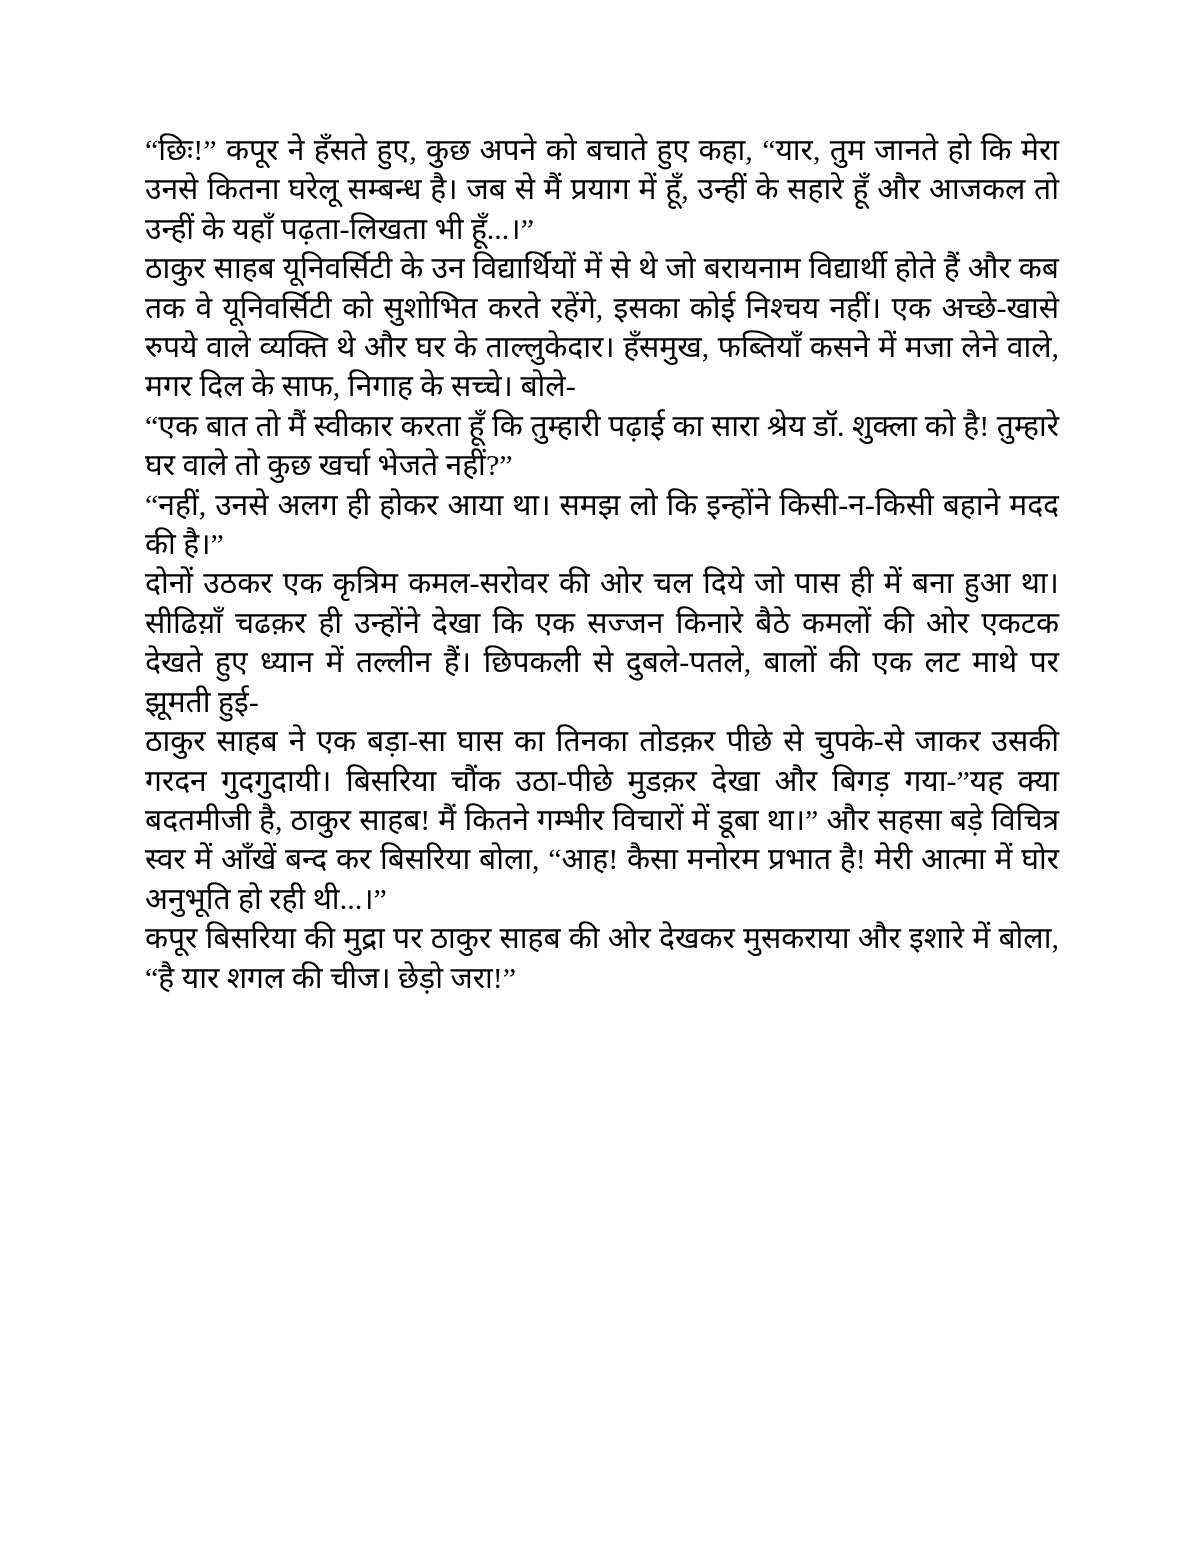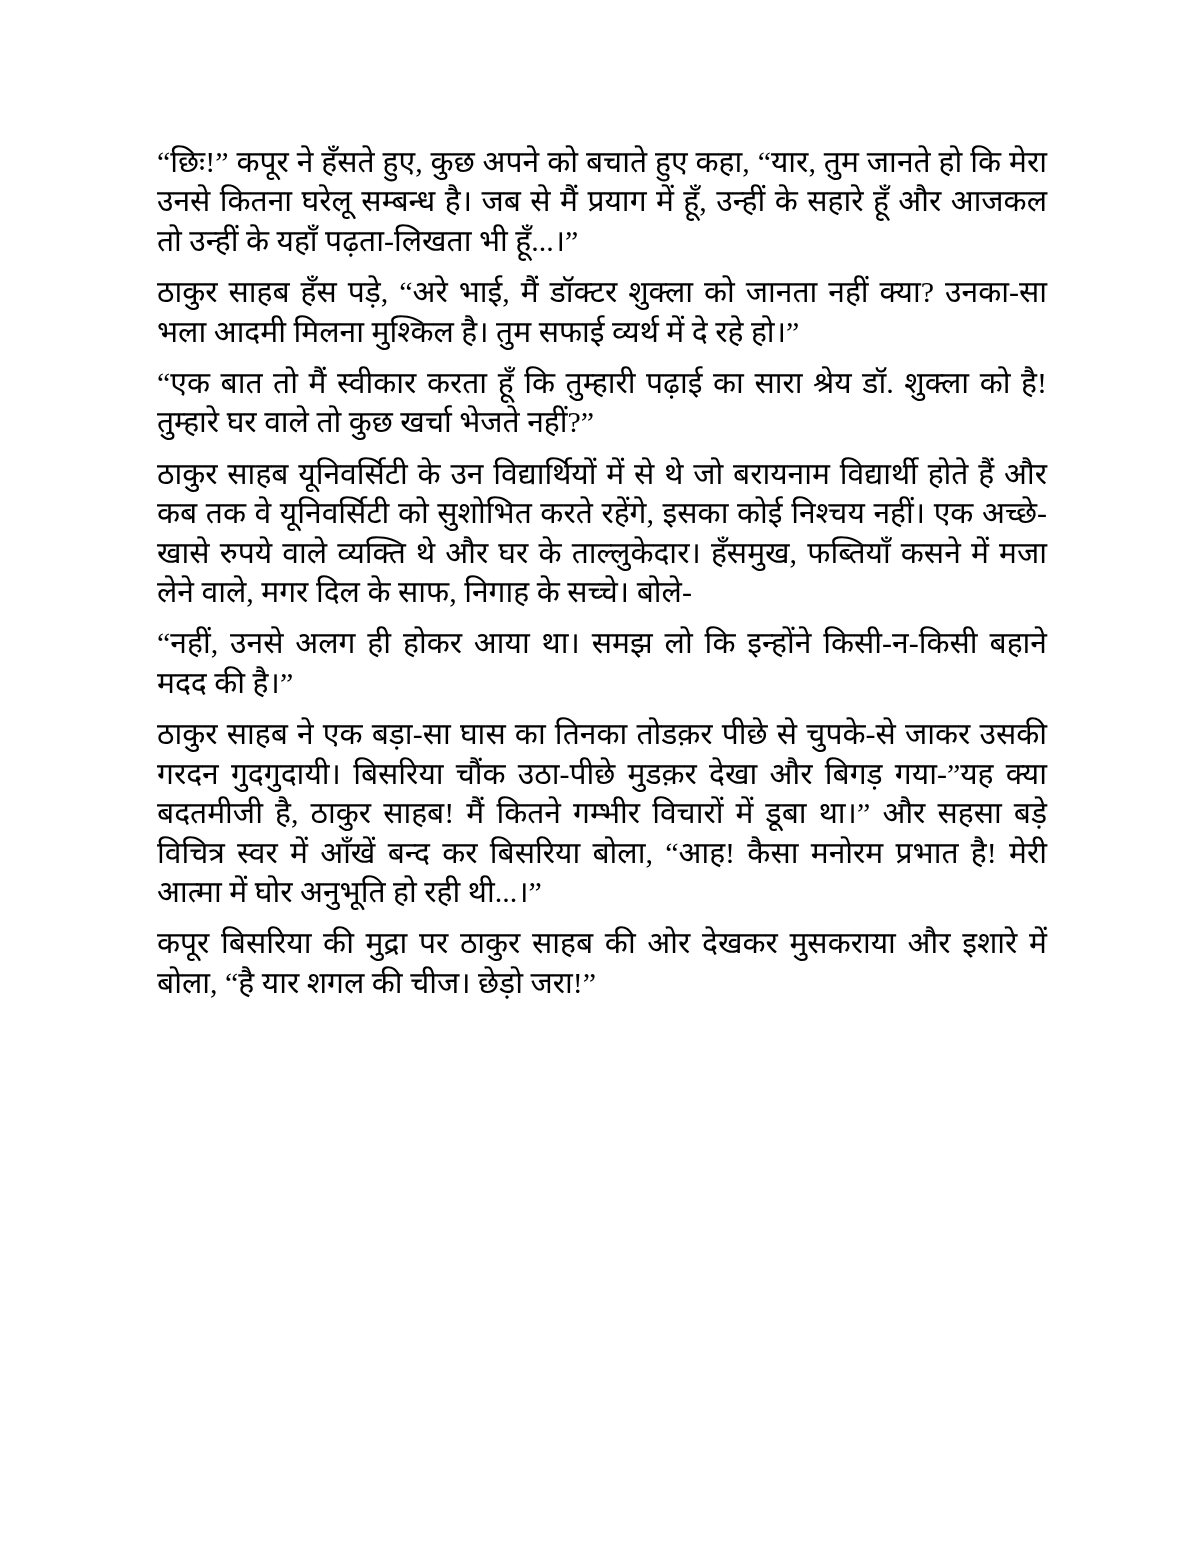--- a/index.html
+++ b/index.html
@@ -26,31 +26,31 @@
     position: absolute;
     left: 145px;
     top: 130px;
     width: 914px;
     color: #000000;
     font-size: 30px;
     line-height: 39.4px;
     text-align: justify;
   }
   .text-block p {
-    margin: 12px;
+    margin: 0;
     padding: 0;
     text-indent: 0;
   }
 </style>
 </head>
 <body>
 
 <main class="page">
   <div class="text-block">
     <p>“छिः!” कपूर ने हँसते हुए, कुछ अपने को बचाते हुए कहा, “यार, तुम जानते हो कि मेरा उनसे कितना घरेलू सम्बन्ध है। जब से मैं प्रयाग में हूँ, उन्हीं के सहारे हूँ और आजकल तो उन्हीं के यहाँ पढ़ता-लिखता भी हूँ...।”</p>
-    <p>ठाकुर साहब हँस पड़े, “अरे भाई, मैं डॉक्टर शुक्ला को जानता नहीं क्या? उनका-सा भला आदमी मिलना मुश्किल है। तुम सफाई व्यर्थ में दे रहे हो।”</p>
+    <p>ठाकुर साहब यूनिवर्सिटी के उन विद्यार्थियों में से थे जो बरायनाम विद्यार्थी होते हैं और कब तक वे यूनिवर्सिटी को सुशोभित करते रहेंगे, इसका कोई निश्चय नहीं। एक अच्छे-खासे रुपये वाले व्यक्ति थे और घर के ताल्लुकेदार। हँसमुख, फब्तियाँ कसने में मजा लेने वाले, मगर दिल के साफ, निगाह के सच्चे। बोले-</p>
     <p>“एक बात तो मैं स्वीकार करता हूँ कि तुम्हारी पढ़ाई का सारा श्रेय डॉ. शुक्ला को है! तुम्हारे घर वाले तो कुछ खर्चा भेजते नहीं?”</p>
-    <p>ठाकुर साहब यूनिवर्सिटी के उन विद्यार्थियों में से थे जो बरायनाम विद्यार्थी होते हैं और कब तक वे यूनिवर्सिटी को सुशोभित करते रहेंगे, इसका कोई निश्चय नहीं। एक अच्छे-खासे रुपये वाले व्यक्ति थे और घर के ताल्लुकेदार। हँसमुख, फब्तियाँ कसने में मजा लेने वाले, मगर दिल के साफ, निगाह के सच्चे। बोले-</p>
     <p>“नहीं, उनसे अलग ही होकर आया था। समझ लो कि इन्होंने किसी-न-किसी बहाने मदद की है।”</p>
+    <p>दोनों उठकर एक कृत्रिम कमल-सरोवर की ओर चल दिये जो पास ही में बना हुआ था। सीढिय़ाँ चढक़र ही उन्होंने देखा कि एक सज्जन किनारे बैठे कमलों की ओर एकटक देखते हुए ध्यान में तल्लीन हैं। छिपकली से दुबले-पतले, बालों की एक लट माथे पर झूमती हुई-</p>
     <p>ठाकुर साहब ने एक बड़ा-सा घास का तिनका तोडक़र पीछे से चुपके-से जाकर उसकी गरदन गुदगुदायी। बिसरिया चौंक उठा-पीछे मुडक़र देखा और बिगड़ गया-”यह क्या बदतमीजी है, ठाकुर साहब! मैं कितने गम्भीर विचारों में डूबा था।” और सहसा बड़े विचित्र स्वर में आँखें बन्द कर बिसरिया बोला, “आह! कैसा मनोरम प्रभात है! मेरी आत्मा में घोर अनुभूति हो रही थी...।”</p>
     <p>कपूर बिसरिया की मुद्रा पर ठाकुर साहब की ओर देखकर मुसकराया और इशारे में बोला, “है यार शगल की चीज। छेड़ो जरा!”</p>
   </div>
 </main>
 
 </body></html>

